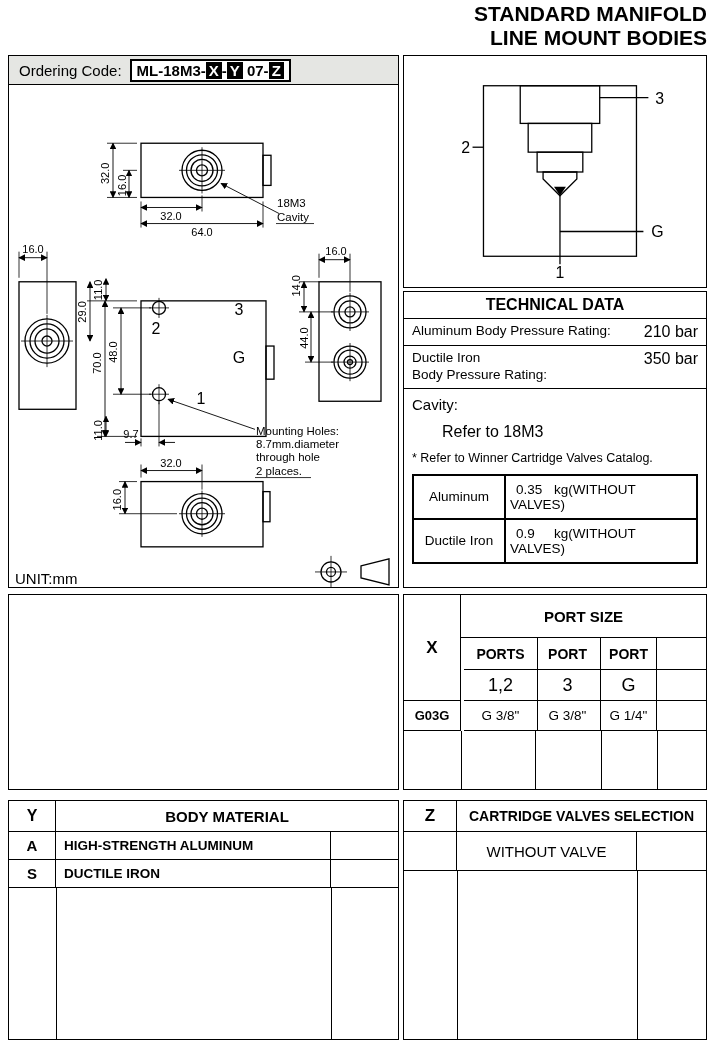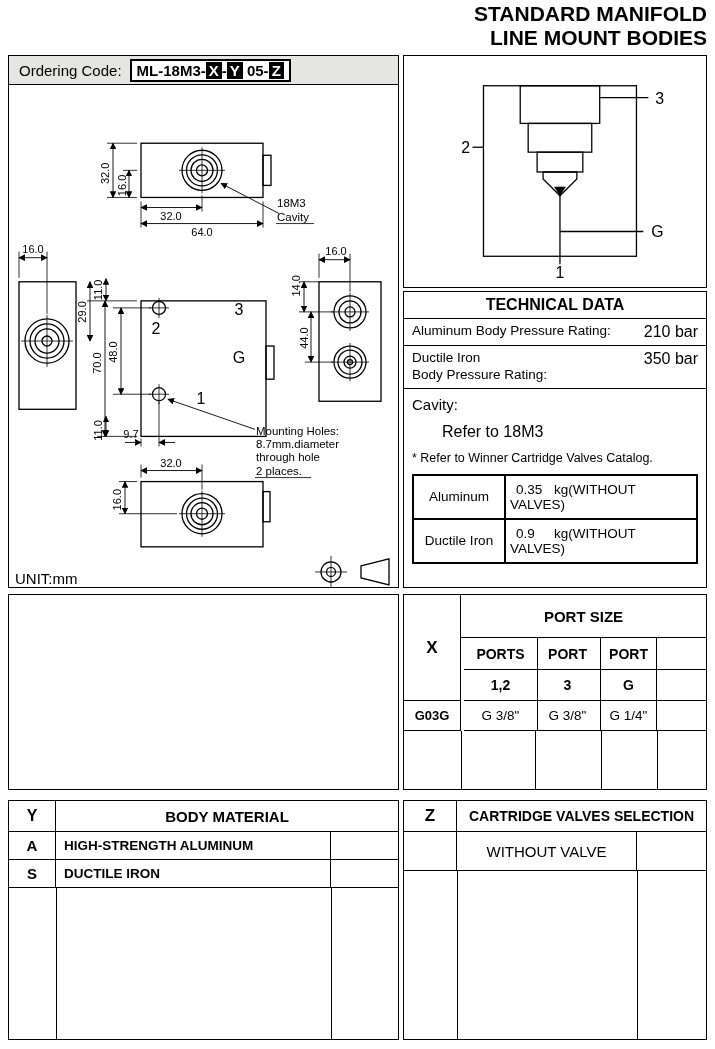--- a/index.html
+++ b/index.html
@@ -40,21 +40,21 @@
   .note2 .ind { padding-left:8px; }
 
   .empty-mid { left:8px; top:594px; width:391px; height:196px; }
 
   .psize { left:403px; top:594px; width:304px; height:196px; }
   .ps-cell { position:absolute; display:flex; align-items:center; justify-content:center; }
   .bb { border-bottom:1.5px solid #000;text-align:center; } .br { border-right:1.5px solid #000; }
   .ps-x   { left:0; top:0; width:57px; height:106px; font-weight:700; font-size:17px; }
   .ps-title{ left:57px; top:0; right:0; height:43px; font-weight:700; font-size:15px; }
   .ps-r2 { top:43px; height:32px; font-weight:700; font-size:14px; }
-  .ps-r3 { top:75px; height:31px; font-weight:700; font-size:14px; }
+  .ps-r3 { top:75px; height:31px; font-weight:400; font-size:18px; }
   .ps-r4 { top:106px; height:30px; font-size:13.5px; }
   .c1 { left:60px; width:74px; } .c2 { left:131px; width:66px; }
   .c3 { left:197px; width:56px; } .c4 { left:253px; right:0; }
   .ps-code { left:0; width:57px; font-weight:700; font-size:13px; }
   .vtail { position:absolute; top:136px; bottom:0; width:0; border-left:1.5px solid #000; }
 
   .bodymat { left:8px; top:800px; width:391px; height:240px; }
   .cart    { left:403px; top:800px; width:304px; height:240px; }
   .krow { display:flex; border-bottom:1.5px solid #000; }
   .khdr { height:31px; } .kdat { height:28px; }
@@ -89,21 +89,21 @@
 
 <div class="page">
 
   <div class="title">
     <div>STANDARD MANIFOLD</div>
     <div>LINE MOUNT BODIES</div>
   </div>
 
   <div class="box ordering">
     <span class="lbl">Ordering Code:</span>
-    <span class="codebox"><span>ML-18M3-</span><span class="chip">X</span><span>-</span><span class="chip">Y</span><span> 05-</span><span class="chip">Z</span></span>
+    <span class="codebox"><span>ML-18M3-</span><span class="chip">X</span><span>-</span><span class="chip">Y</span><span> 07-</span><span class="chip">Z</span></span>
   </div>
 
   <div class="box drawing">
     <svg width="100%" height="100%" viewBox="0 0 389 500" preserveAspectRatio="none">
       <defs>
         <marker id="arr" viewBox="0 0 10 10" refX="9" refY="5" markerWidth="7.5" markerHeight="7.5" orient="auto-start-reverse">
           <path d="M0,0 L10,5 L0,10 Z" fill="#000"></path>
         </marker>
       </defs>
 

